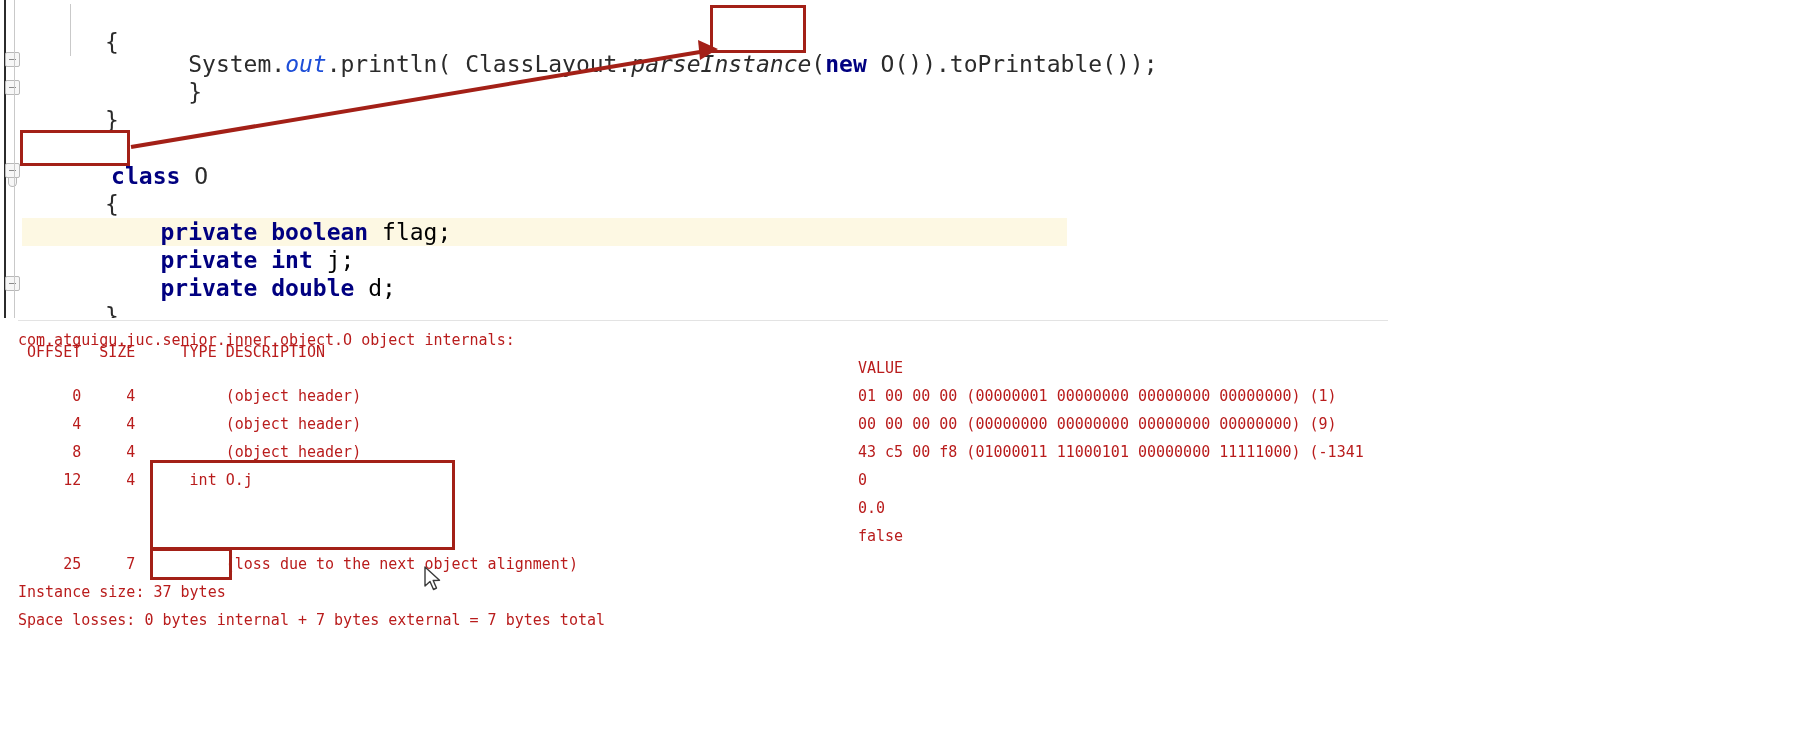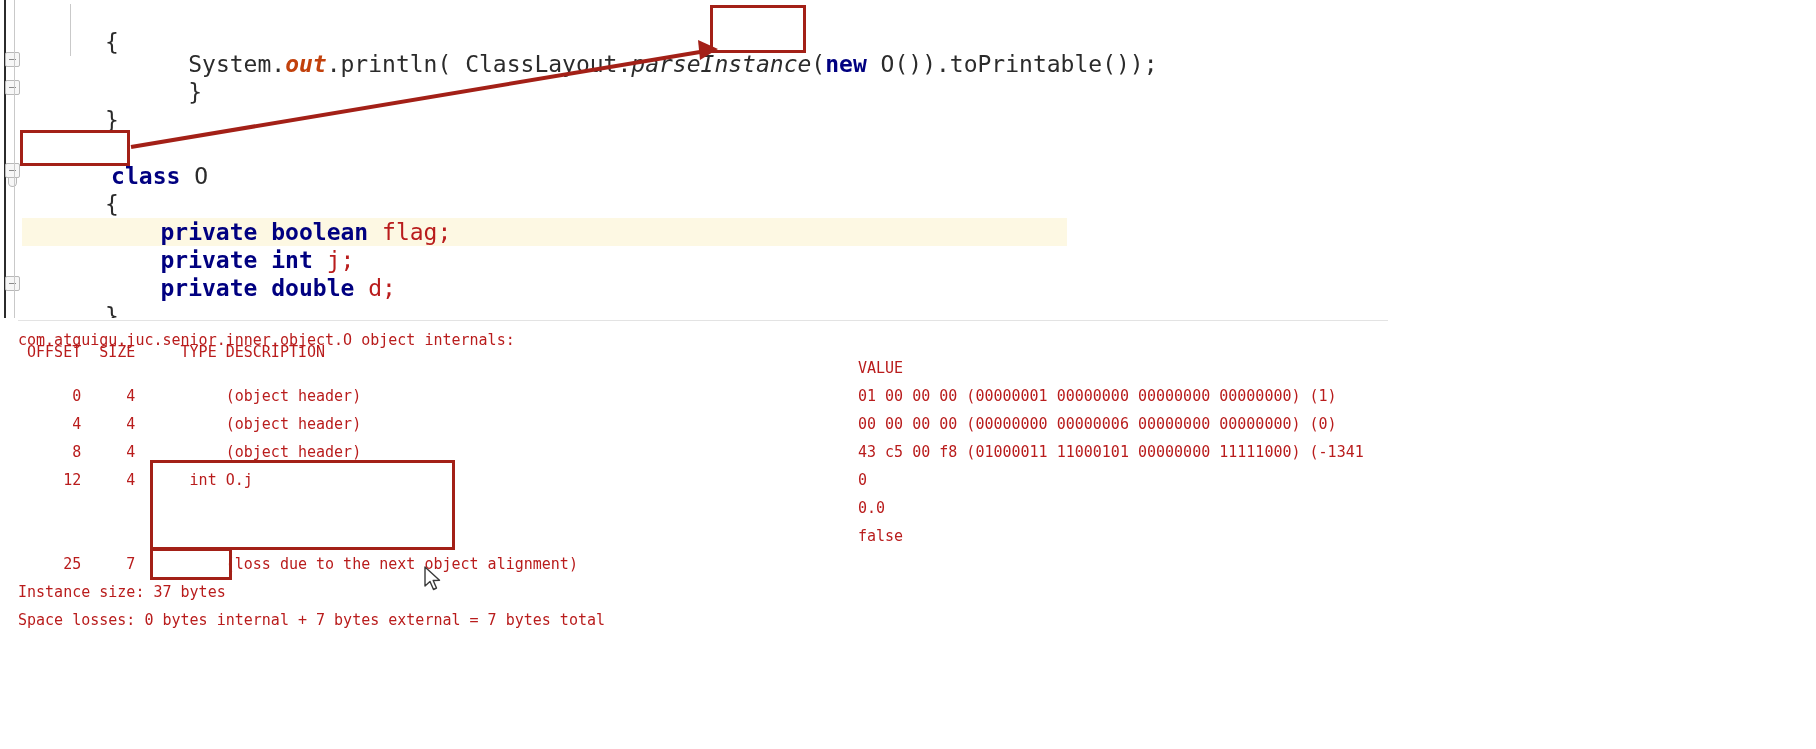--- a/index.html
+++ b/index.html
@@ -92,23 +92,23 @@
   .code-line {
     position: absolute;
     white-space: pre;
     font-family: "DejaVu Sans Mono", "Liberation Mono", monospace;
     font-size: 23px;
     line-height: 28px;
     color: #2b2b2b;
     letter-spacing: 0px;
   }
   .kw      { color: #000080; font-weight: bold; }
-  .field   { color: #c2410c; font-weight: bold; font-style: italic; }
+  .field   { color: #1d4ed8; font-weight: normal; font-style: italic; }
   .static  { color: #2b2b2b; font-style: italic; }
-  .gray    { color: #b91c1c; }
+  .gray    { color: #000000; }
   .plain   { color: #2b2b2b; }
 
   #caret-line-hl {
     position: absolute;
     left: 22px; top: 218px;
     width: 1045px; height: 28px;
     background: #fdf8e3;
   }
 
   
@@ -229,21 +229,21 @@
 
     <div class="console-line" style="top:8px;">com.atguigu.juc.senior.inner.object.O object internals:</div>
 
     <div class="console-line" style="top:20px;text-align:center;"> OFFSET  SIZE     TYPE DESCRIPTION</div>
     <div class="console-line" style="left:858px; top:36px;">VALUE</div>
 
     <div class="console-line" style="top:64px;">      0     4          (object header)</div>
     <div class="console-line" style="left:858px; top:64px;">01 00 00 00 (00000001 00000000 00000000 00000000) (1)</div>
 
     <div class="console-line" style="top:92px;">      4     4          (object header)</div>
-    <div class="console-line" style="left:858px; top:92px;">00 00 00 00 (00000000 00000006 00000000 00000000) (0)</div>
+    <div class="console-line" style="left:858px; top:92px;">00 00 00 00 (00000000 00000000 00000000 00000000) (9)</div>
 
     <div class="console-line" style="top:120px;">      8     4          (object header)</div>
     <div class="console-line" style="left:858px; top:120px;">43 c5 00 f8 (01000011 11000101 00000000 11111000) (-1341</div>
 
     <div class="console-line" style="top:148px;">     12     4      int O.j</div>
     <div class="console-line" style="left:858px; top:148px;">0</div>
 
     <div class="console-line" style="left:858px; top:176px;">0.0</div>
 
     <div class="console-line" style="left:858px; top:204px;">false</div>

